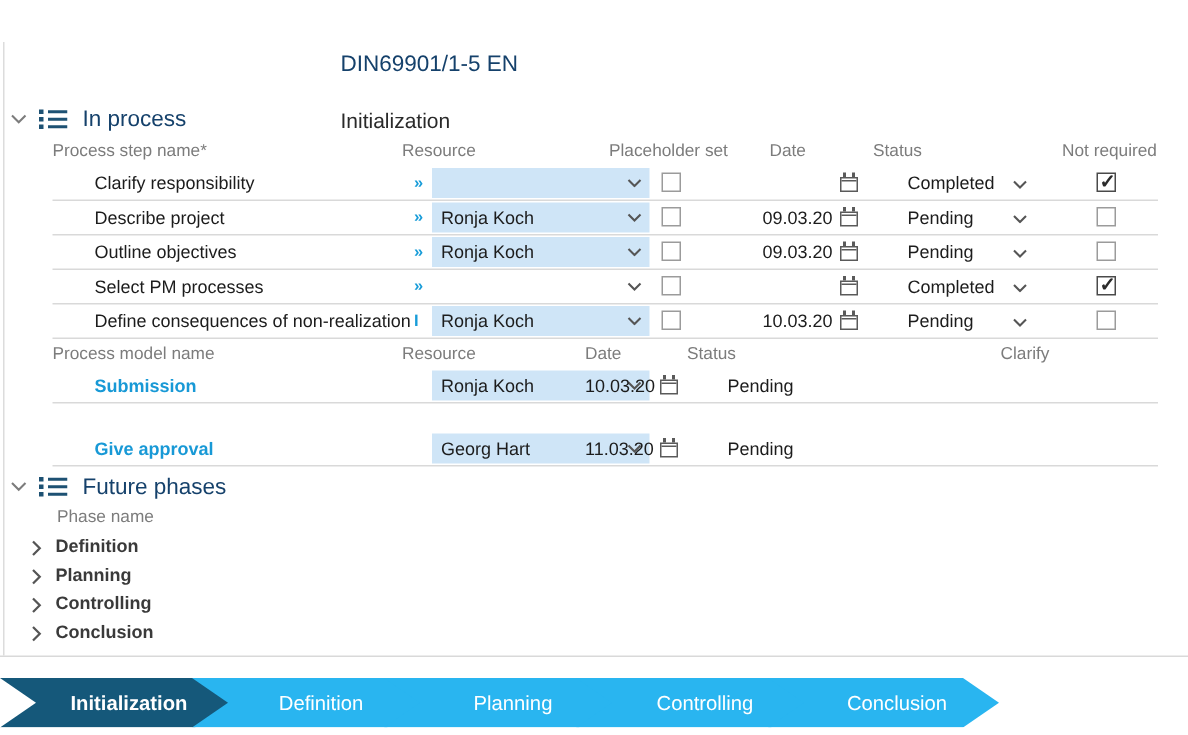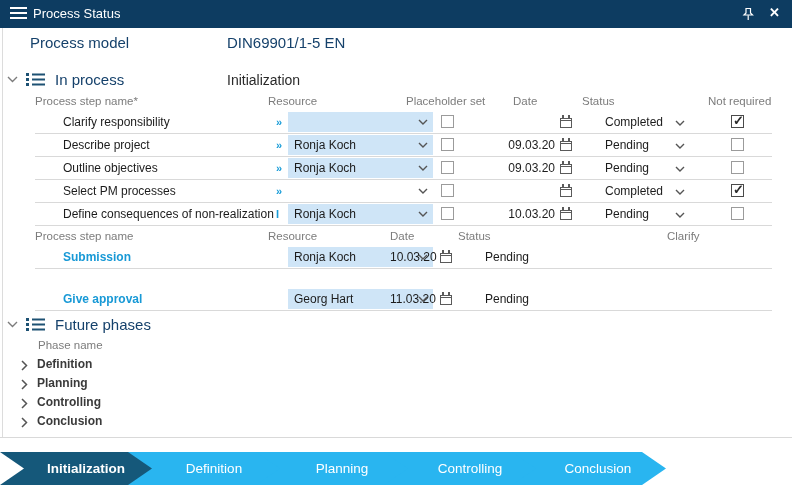--- a/index.html
+++ b/index.html
@@ -75,37 +75,23 @@
     display:flex; align-items:center; justify-content:center; padding-left:18px; cursor:pointer; }
   .flow-step.active { background:#15587a; }
   .flow-step .flow-label { color:#fff; font-size:13.5px; white-space:nowrap; }
   .flow-step.active .flow-label { font-weight:bold; }
 </style>
 </head>
 <body>
 
 <div id="app">
 
-  <div class="titlebar">
-    <div class="hamburger">
-        <span></span>
-        <span></span>
-        <span></span>
-      </div>
-    <span class="titlebar-text">Process Status</span>
-    <svg class="pin-icon" width="14" height="15" viewBox="0 0 14 15">
-      <path d="M5 1.5 h4.5 v4.5 l2 2 H3 l2-2 z" fill="none" stroke="#fff" stroke-width="1.2"></path>
-      <line x1="7.2" y1="8.2" x2="7.2" y2="13" stroke="#fff" stroke-width="1.2"></line>
-    </svg>
-    <span class="close-icon">✕</span>
-  </div>
 
   <div class="left-border"></div>
 
-  <span class="pm-label">Process model</span>
   <span class="pm-value">DIN69901/1-5 EN</span>
 
   <div class="section-header" style="top:68px;">
     <svg class="sec-chevron" width="11" height="7" viewBox="0 0 11 7">
         <polyline points="1,1 5.5,5.5 10,1" fill="none" stroke="#7c7c7c" stroke-width="1.4"></polyline>
       </svg>
     <svg class="sec-list-icon" width="19" height="15" viewBox="0 0 19 15">
       <rect x="0" y="1" width="3" height="3" fill="#1d5173"></rect>
         <rect x="6" y="1.5" width="13" height="2" fill="#1d5173"></rect>
       <rect x="0" y="6" width="3" height="3" fill="#1d5173"></rect>
@@ -217,21 +203,21 @@
     <span class="date-r">10.03.20</span>
     <span class="cal cal-1"></span>
     <span class="txt status-1">Pending</span>
     <svg class="status-arrow" width="10" height="6" viewBox="0 0 10 6">
         <polyline points="1,1 5,5 9,1" fill="none" stroke="#555" stroke-width="1.4"></polyline>
       </svg>
     <span class="checkbox cb-nr"></span>
     <span class="sep"></span>
   </div>
 
-  <span class="col-hdr" style="left:35px; top:230px;">Process step name</span>
+  <span class="col-hdr" style="left:35px; top:230px;">Process model name</span>
   <span class="col-hdr" style="left:268px; top:230px;">Resource</span>
   <span class="col-hdr" style="left:390px; top:230px;">Date</span>
   <span class="col-hdr" style="left:458px; top:230px;">Status</span>
   <span class="col-hdr" style="left:667px; top:230px;">Clarify</span>
 
   <div class="t-row" style="top:246px;">
     <span class="txt link-name">Submission</span>
     <div class="dd">
       <span class="dd-val">Ronja Koch</span>
       <svg class="dd-arrow" width="10" height="6" viewBox="0 0 10 6">

